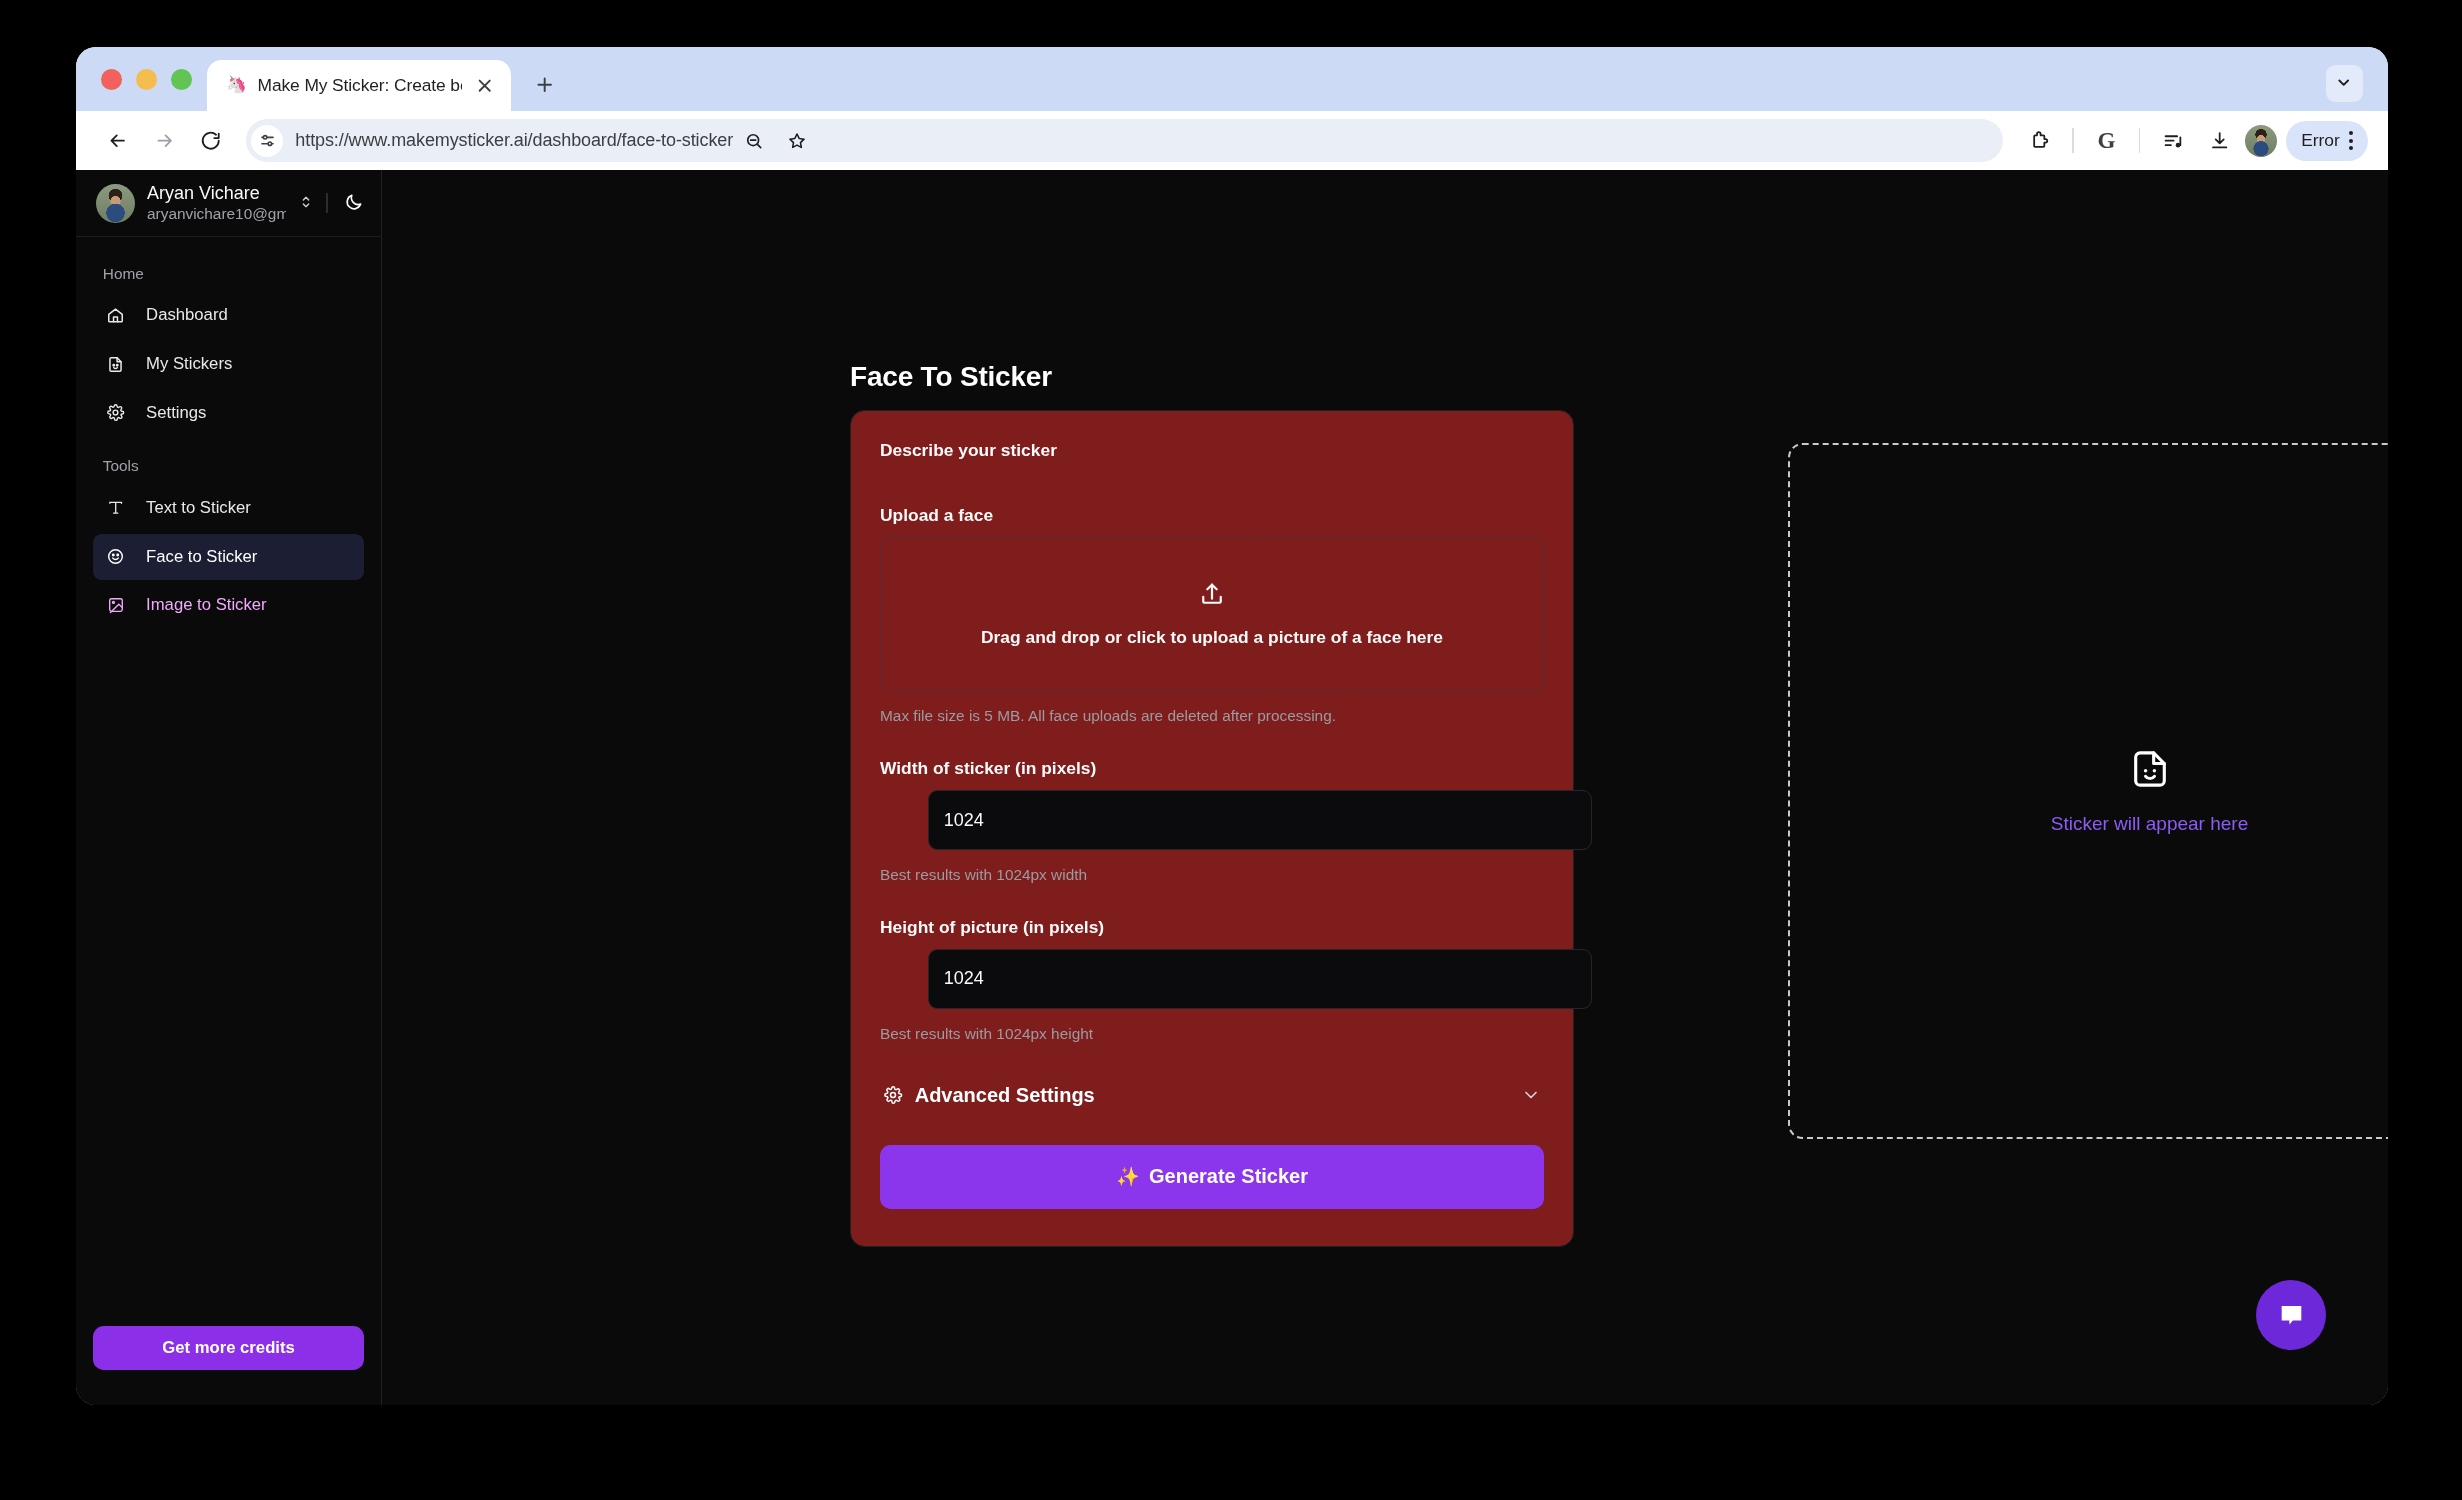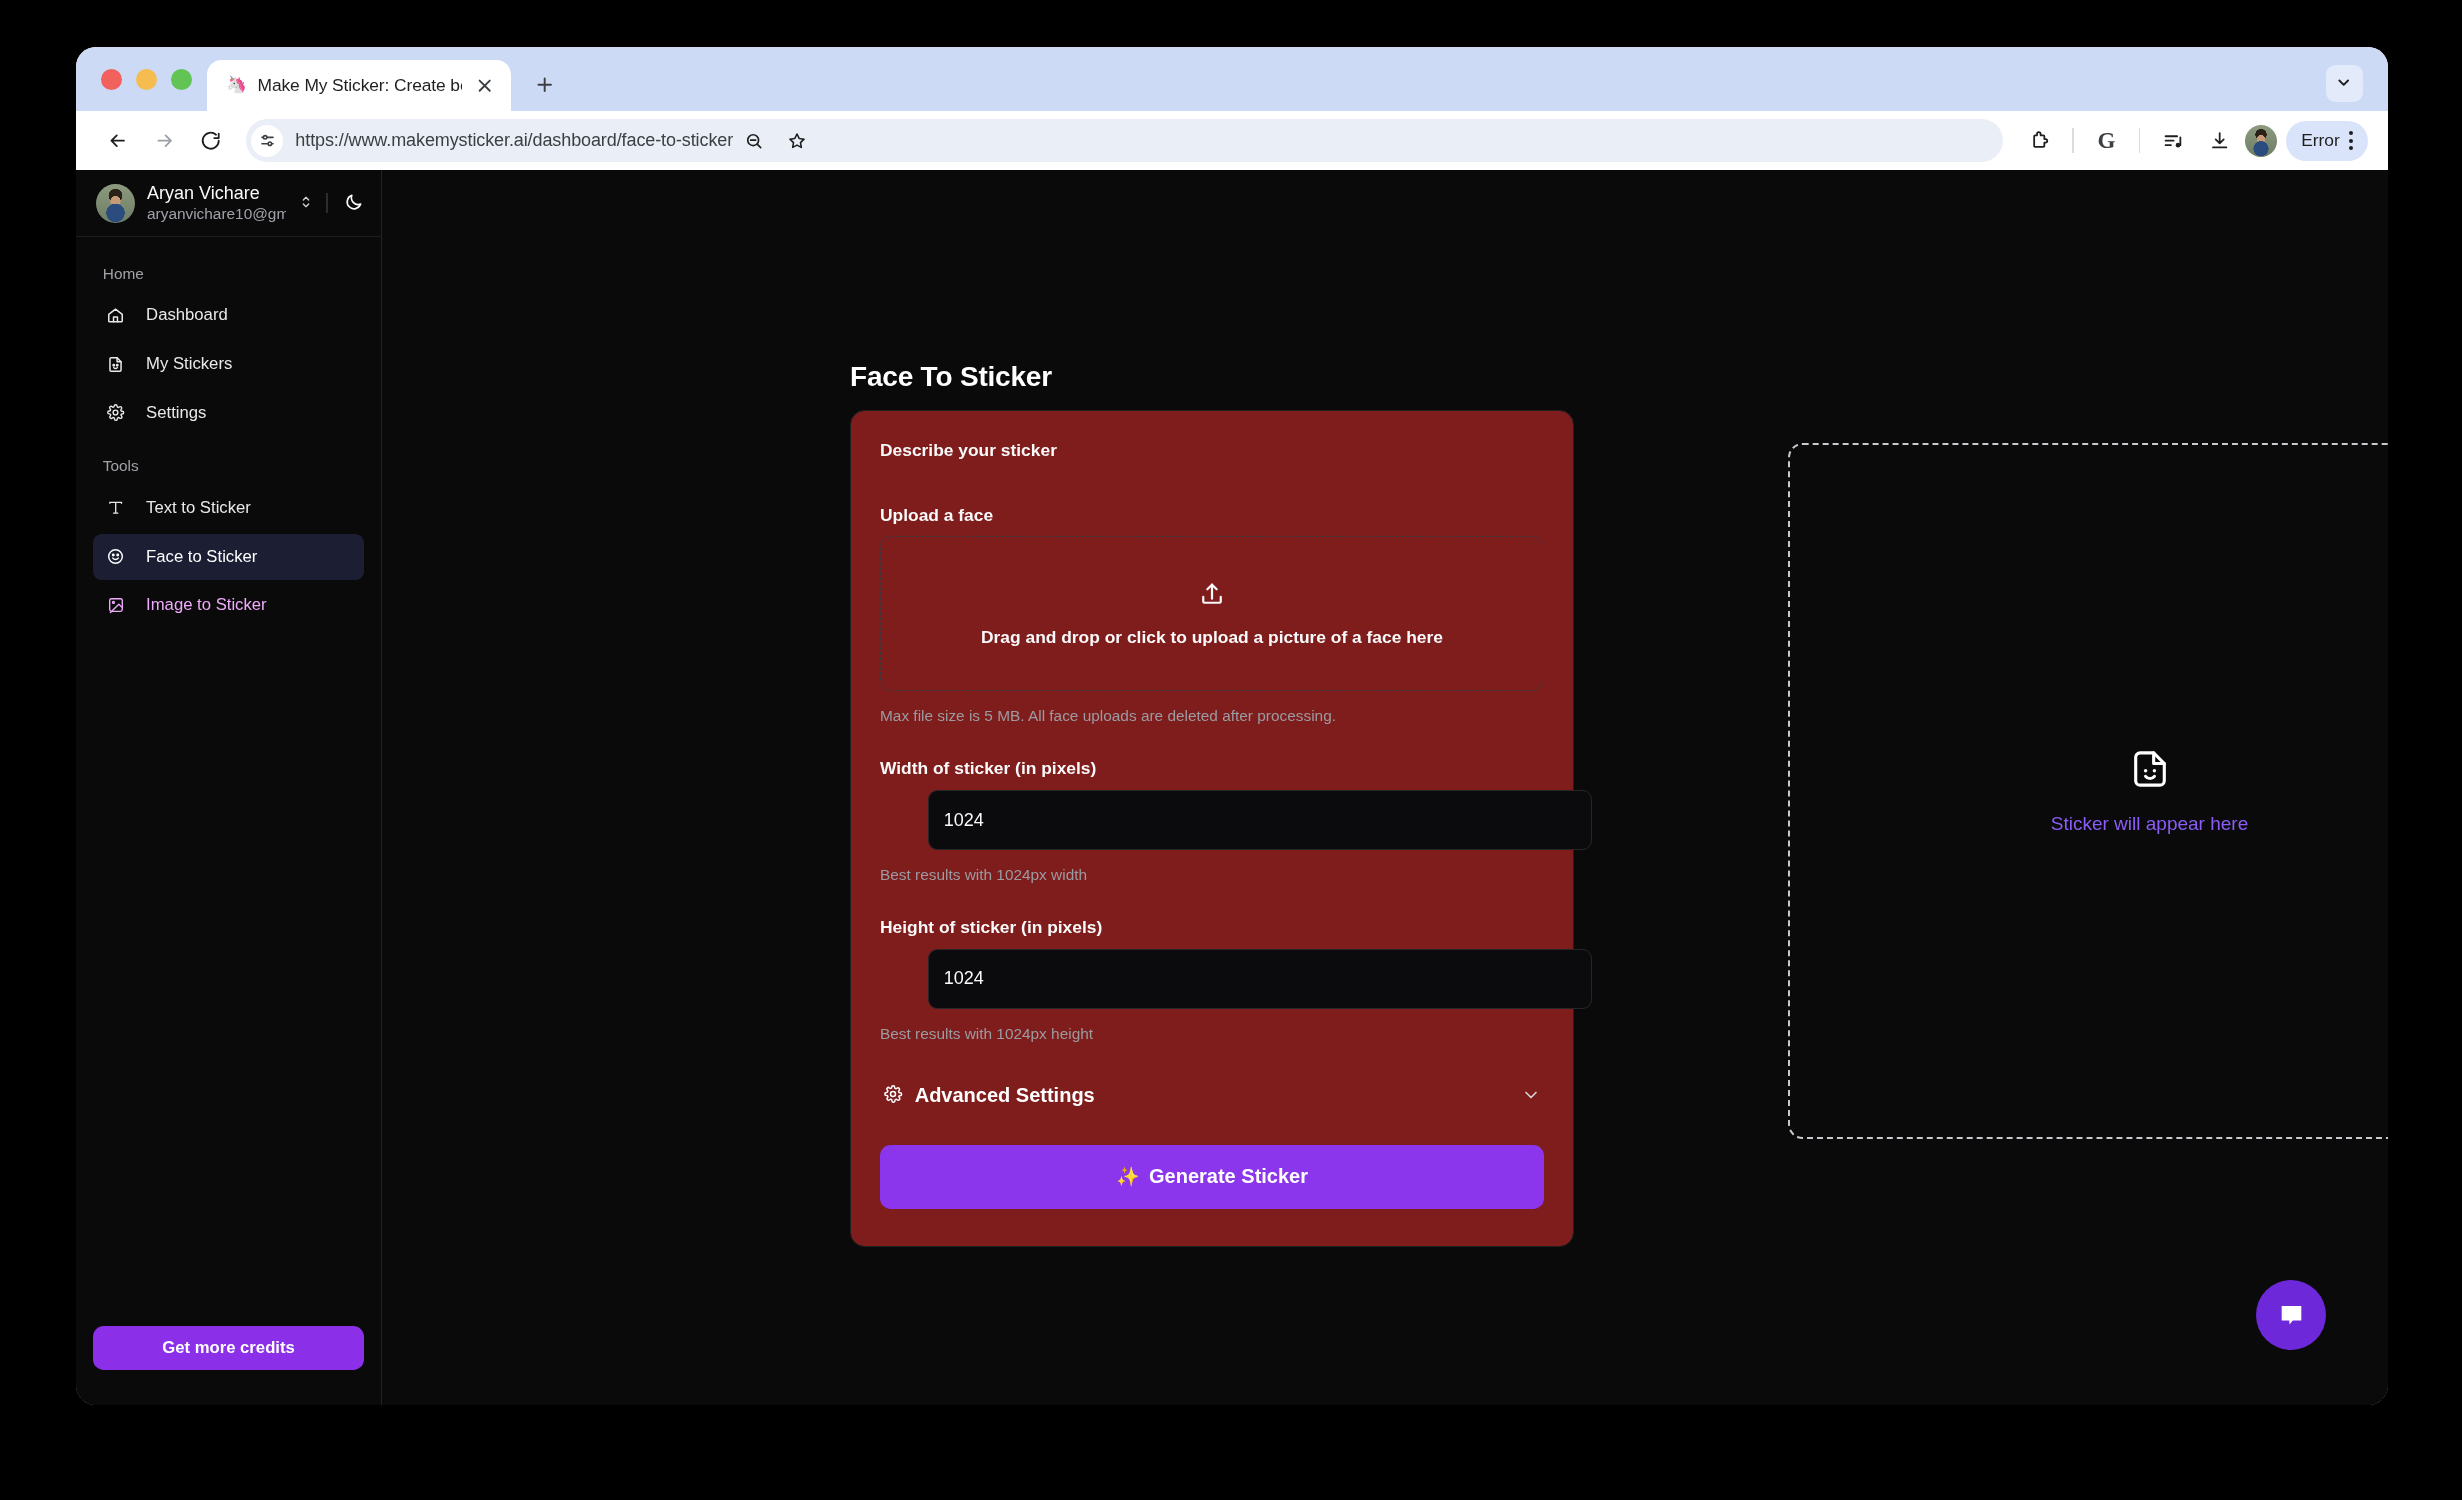--- a/index.html
+++ b/index.html
@@ -218,21 +218,21 @@
     background: #0b0b0d; border: 1.3px solid #27272a;
     border-radius: 9.4px; padding: 0 14.7px;
     font-size: 18px; color: #fafafa;
     display: flex; align-items: center; margin-left: 48px;
   }
 
   .advrow {
     display: flex; align-items: center; justify-content: space-between;
     margin-top: 36px; padding: 5.4px 2.7px;
   }
-  .advleft { display: flex; align-items: flex-start; gap: 12px; }
+  .advleft { display: flex; align-items: flex-end; gap: 12px; }
   .advtitle { font-size: 20px; color: #ffffff; font-weight: bold; }
   .advchev { color: #d4d4d8; }
 
   .genbtn {
     margin-top: 32px; width: 100%; height: 64px;
     background: #8b35ec; border: none; border-radius: 10.7px;
     display: flex; align-items: center; justify-content: center; gap: 9.4px;
     color: #ffffff; font-size: 20px; font-weight: bold;
   }
   .spark { font-size: 19px; }
@@ -490,21 +490,21 @@
         <div class="gap-lg"></div>
 
         <div class="fieldlabel">Width of sticker (in pixels)</div>
         <div class="textinput">
           <span>1024</span>
         </div>
         <div class="hint">Best results with 1024px width</div>
 
         <div class="gap-lg"></div>
 
-        <div class="fieldlabel">Height of sticker (in pixels)</div>
+        <div class="fieldlabel">Height of picture (in pixels)</div>
         <div class="textinput">
           <span>1024</span>
         </div>
         <div class="hint">Best results with 1024px height</div>
 
         <div class="advrow">
           <div class="advleft">
             <span>
               <svg width="20" height="20" viewBox="0 0 24 24" fill="none" stroke="#ffffff" stroke-width="1.8" stroke-linecap="round" stroke-linejoin="round">
                   <circle cx="12" cy="12" r="3"></circle>

